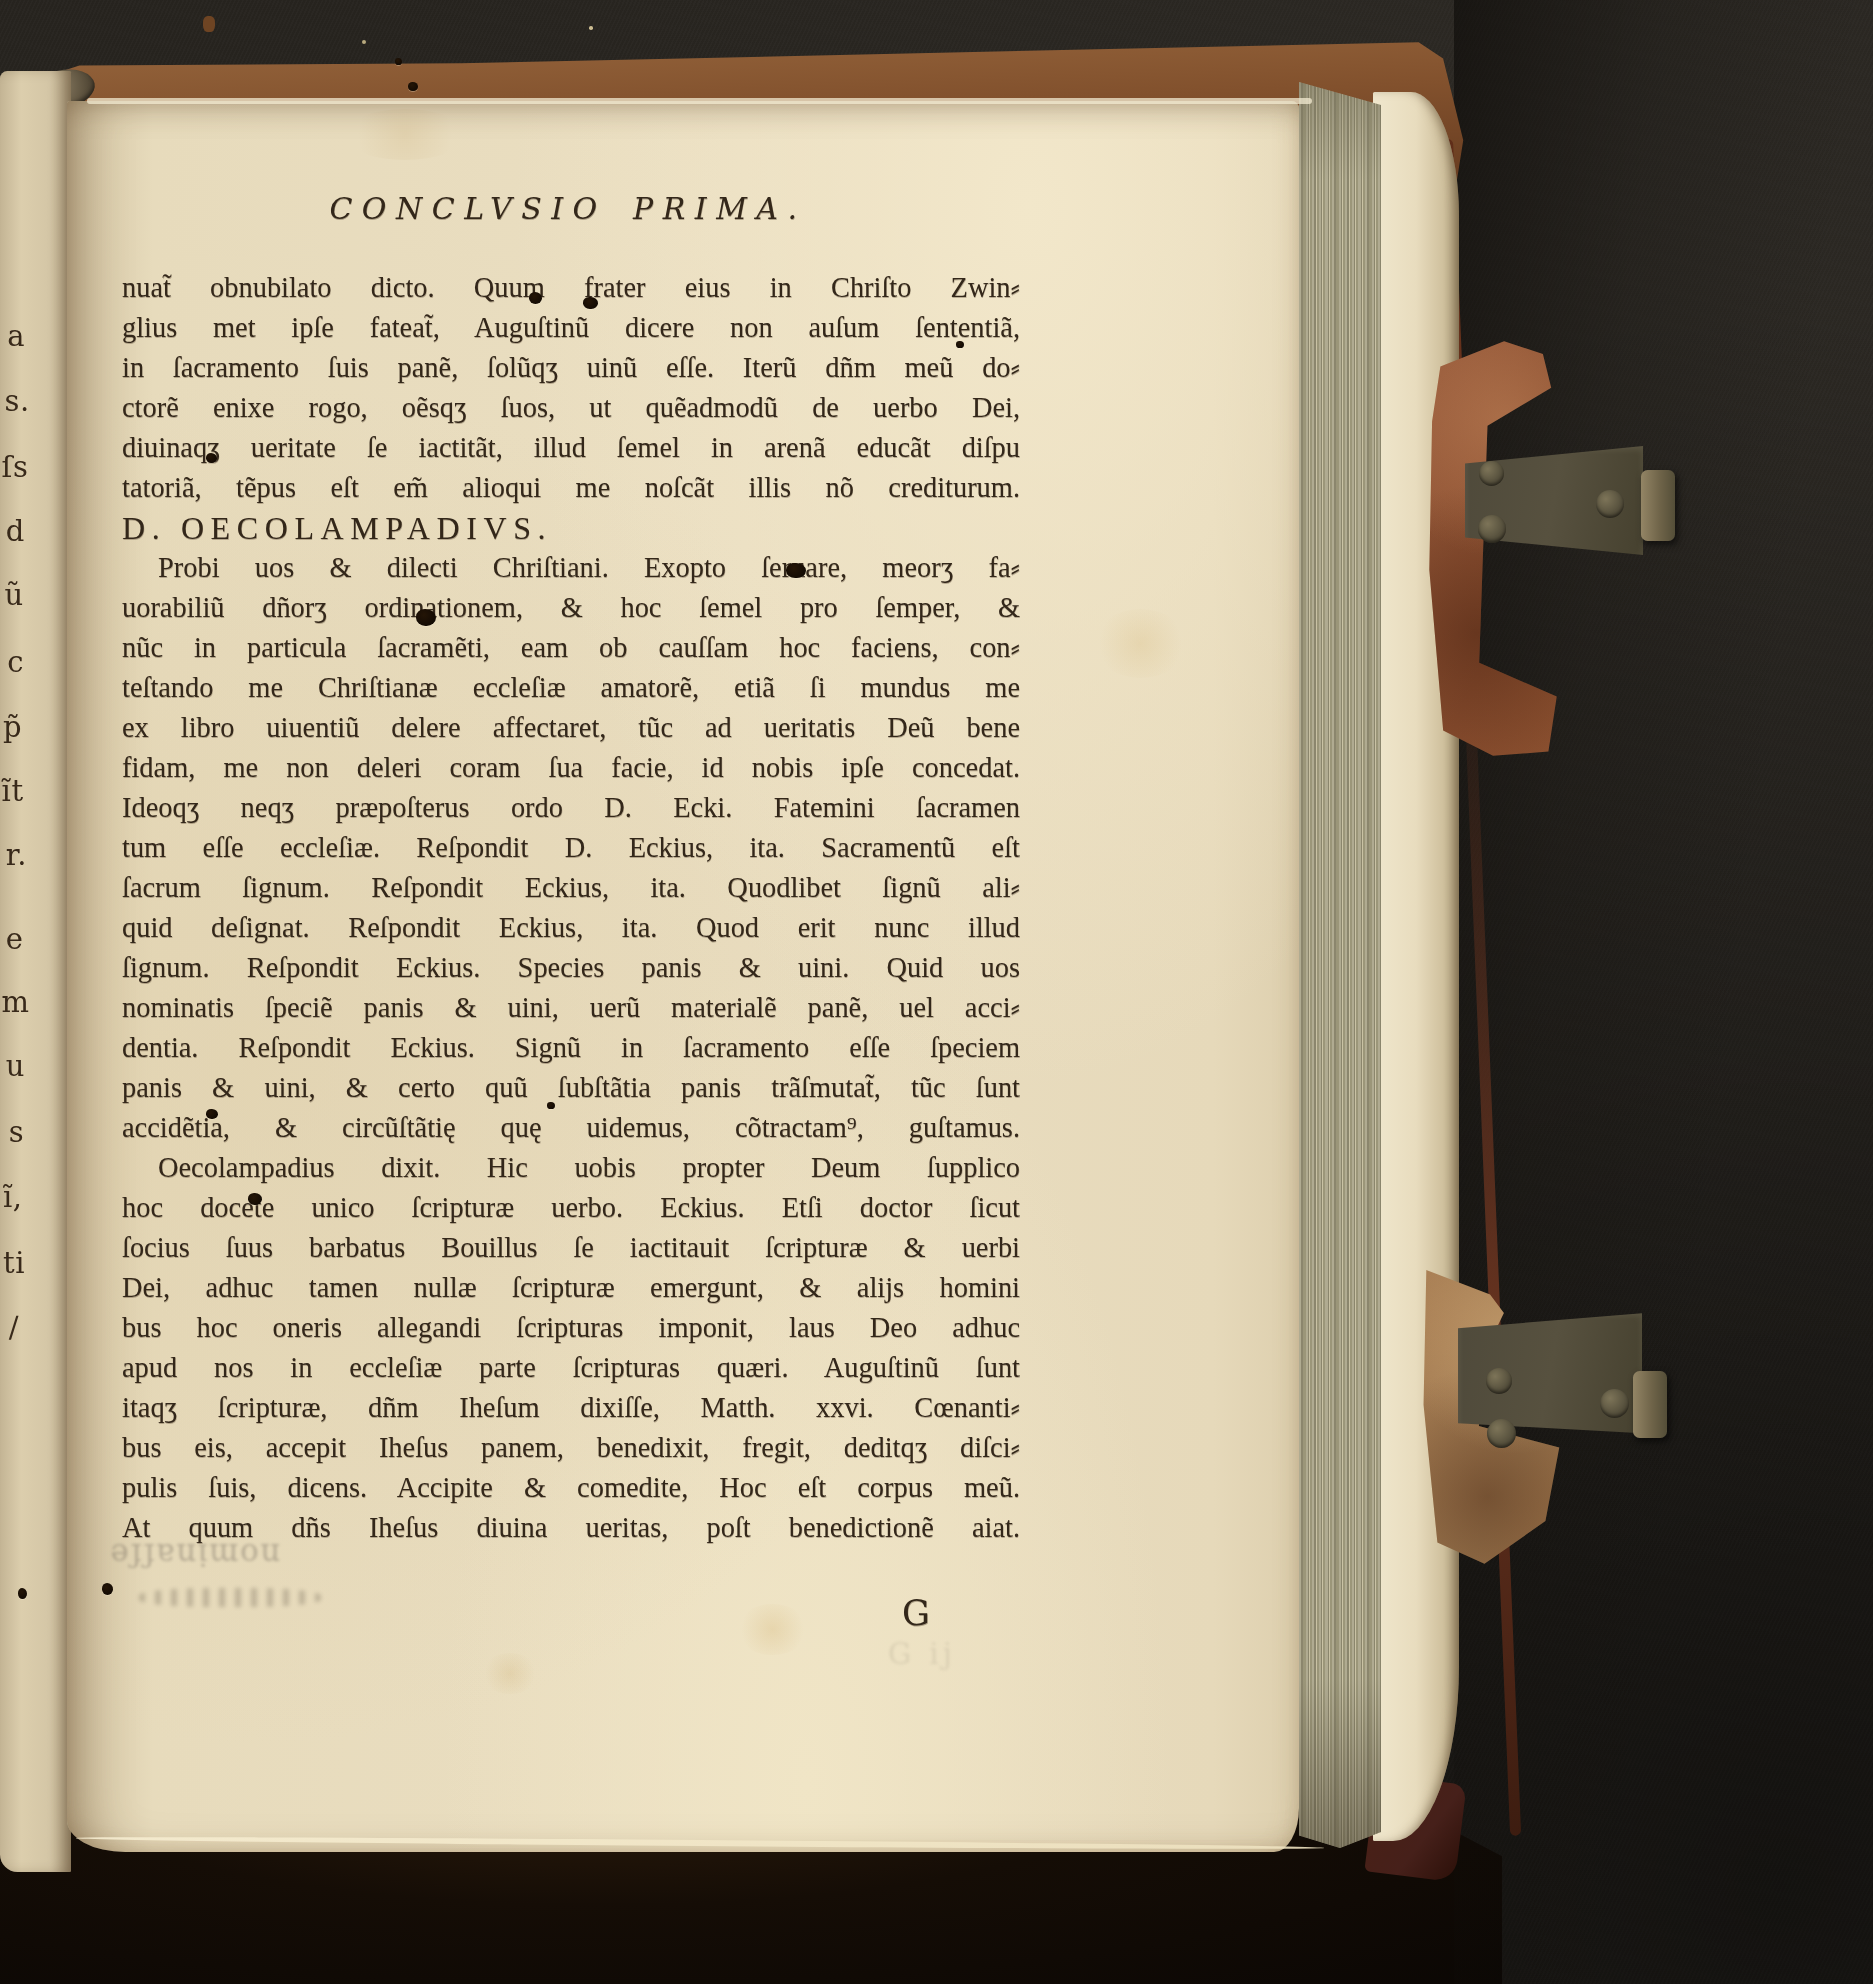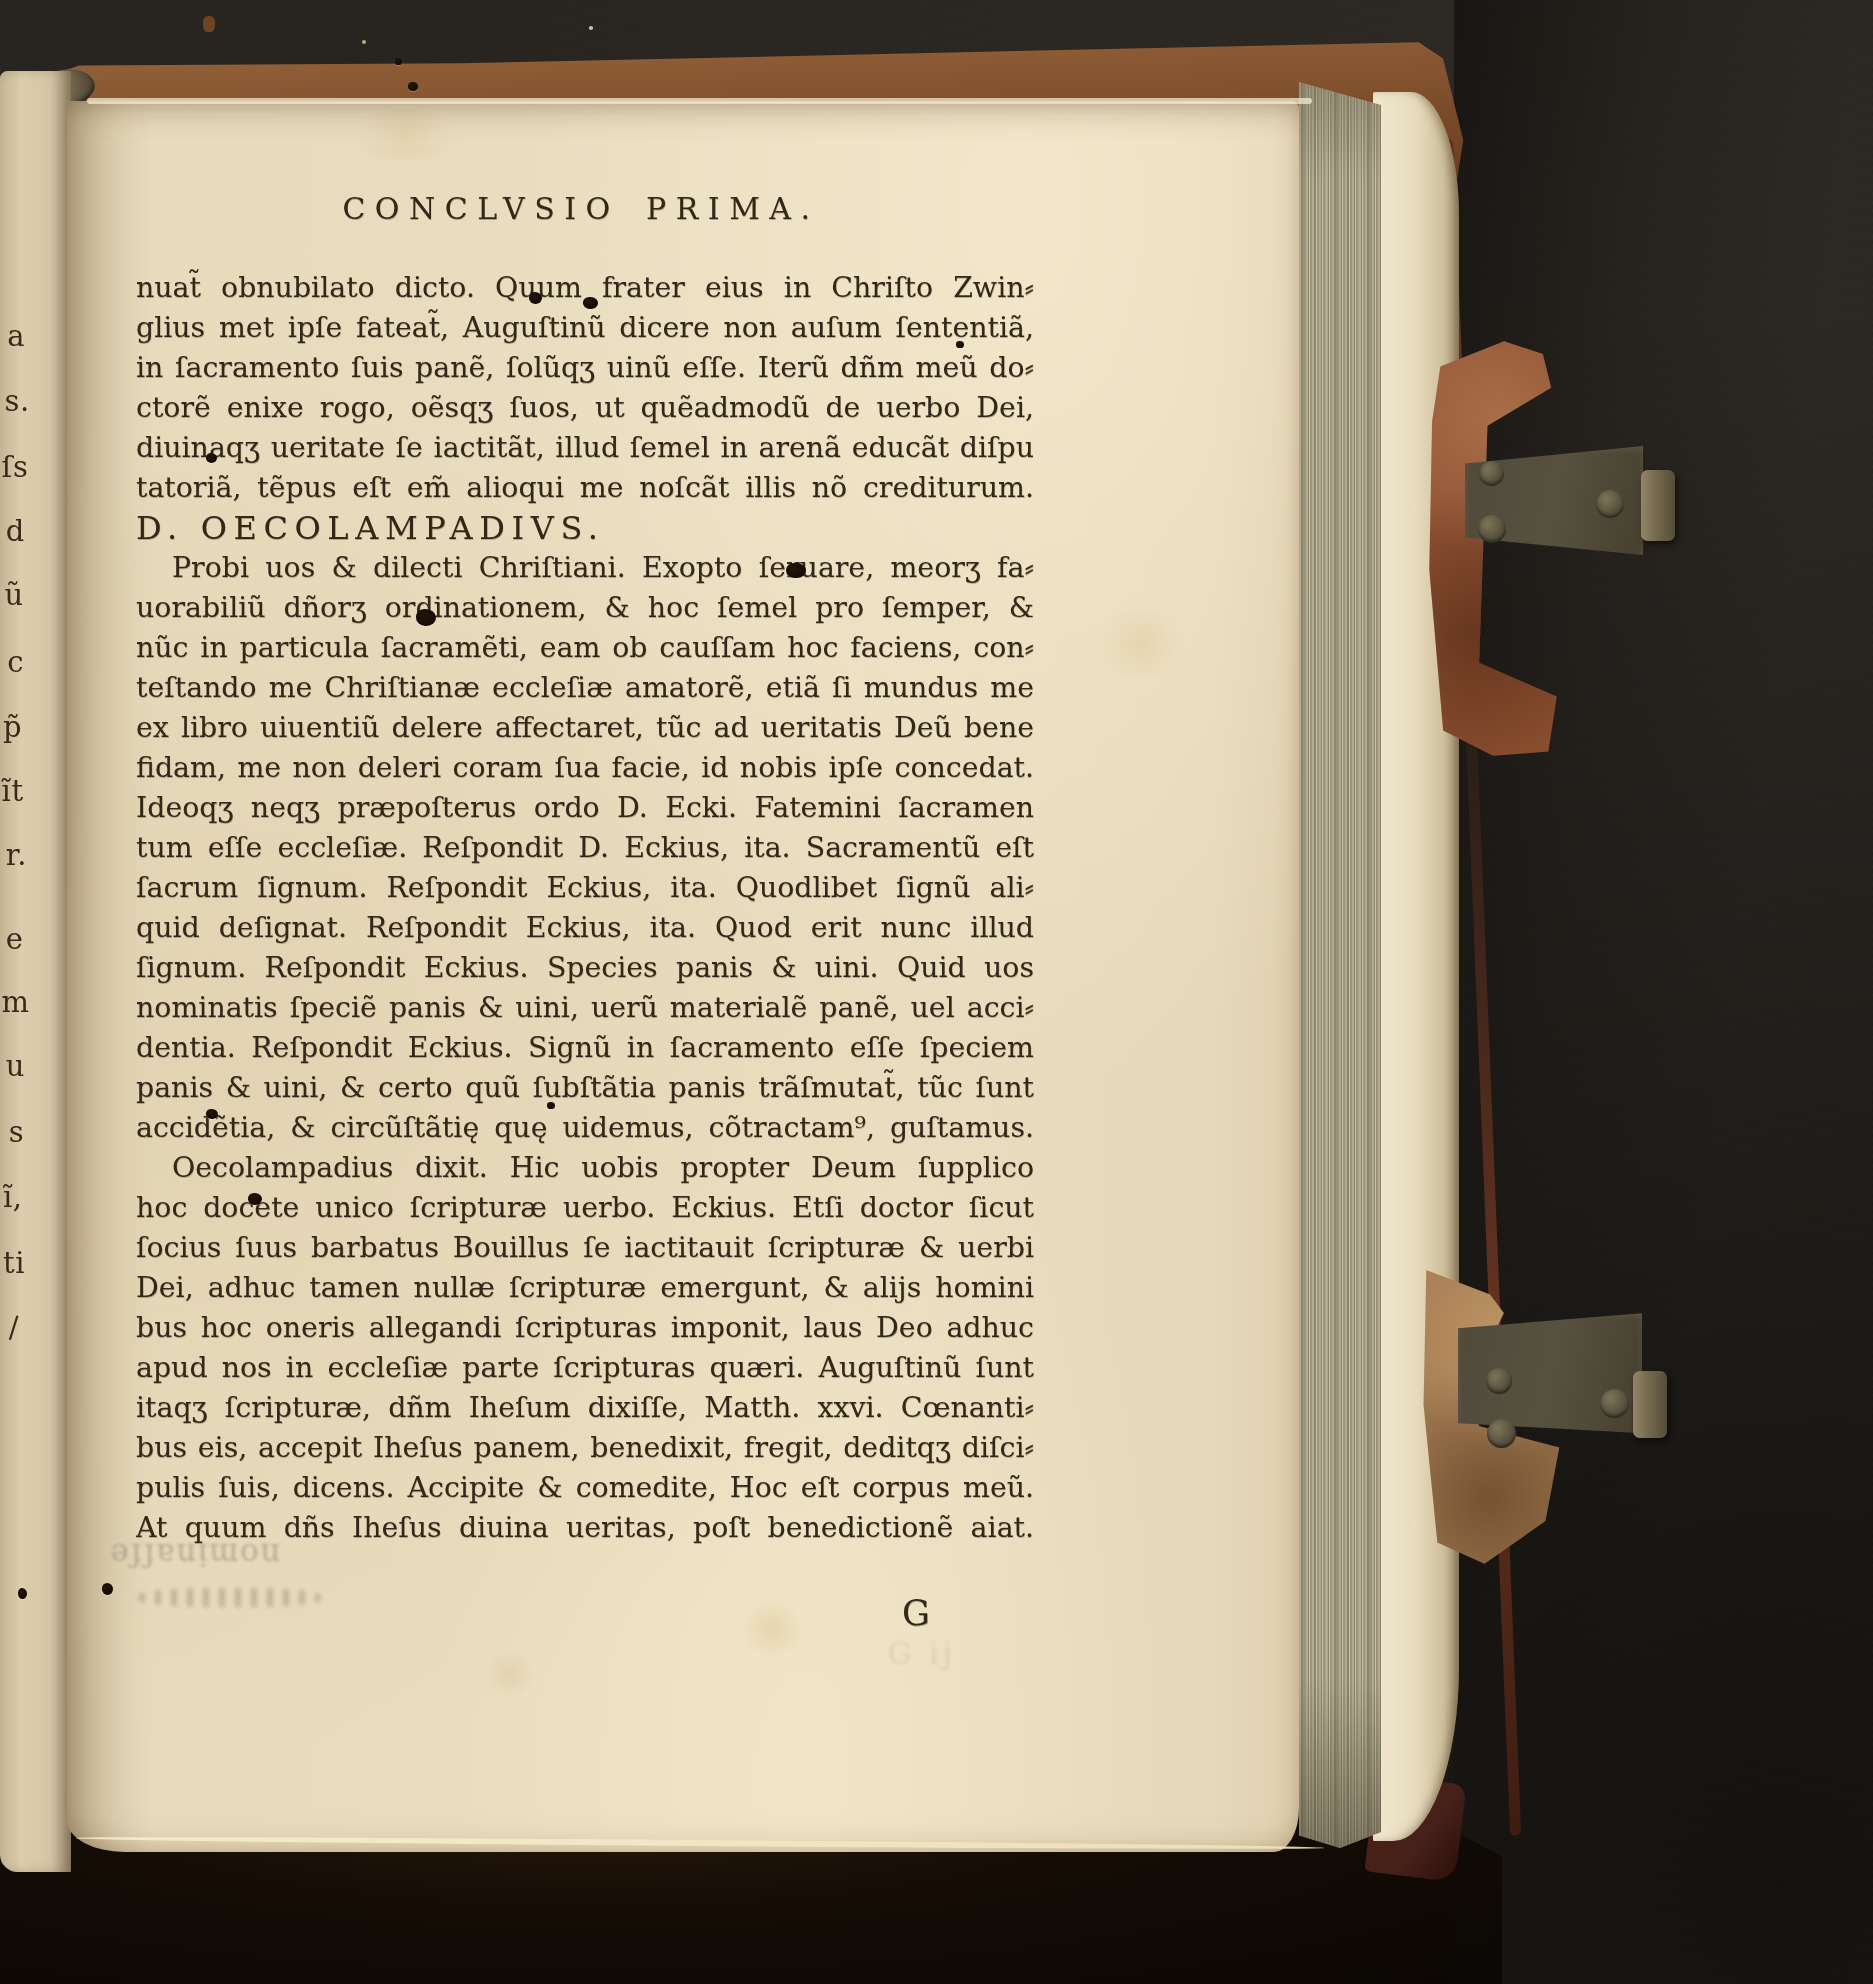--- a/index.html
+++ b/index.html
@@ -137,28 +137,29 @@
   }
   .hinge-u{left:220px; top:133px; width:34px; height:71px;}
   .hinge-l{left:215px; top:104px; width:34px; height:67px;}
   .rivet{
     position:absolute; border-radius:50%;
     background:radial-gradient(circle at 35% 32%, #7d7458, #59533f 55%, #403a2b);
     box-shadow:inset 0 -2.2px 3.6px rgba(0,0,0,0.5);
   }
   
   .running-header{
-    position:absolute; left:132px; top:191px; width:898px;
+    position:absolute; left:119px; top:191px; width:898px;
     text-align:center; font-size:30px; letter-spacing:9.5px; word-spacing:7.3px;
-    color:var(--c-ink,#33271a); text-shadow:0.4px 0.6px 0.6px rgba(55,38,20,0.35);
+    color:var(--c-ink,#33271a); text-shadow:0.4px 0.6px 0.6px rgba(55,38,20,0.35);font-style:italic;
   }
   .text-block{
-    position:absolute; left:136px; top:268px; width:898px;
+    position:absolute; left:122px; top:268px; width:898px;
     font-size:28.4px; line-height:40px; color:var(--c-ink,#33271a);
     text-shadow:0.4px 0.6px 0.6px rgba(55,38,20,0.3);
+    font-family:Liberation Serif, serif;
   }
   .tl{text-align:justify; text-align-last:justify; height:40px; overflow:hidden; white-space:nowrap;}
   .para-indent .tl:first-child{text-indent:36px;}
   .speaker-heading{
     height:40px; text-align:left; font-size:32px; letter-spacing:6.6px; overflow:hidden;
   }
   .signature-mark{
     position:absolute; left:902px; top:1593px; font-size:35px; color:var(--c-ink,#33271a);
     text-shadow:0.4px 0.6px 0.6px rgba(55,38,20,0.35);
   }

